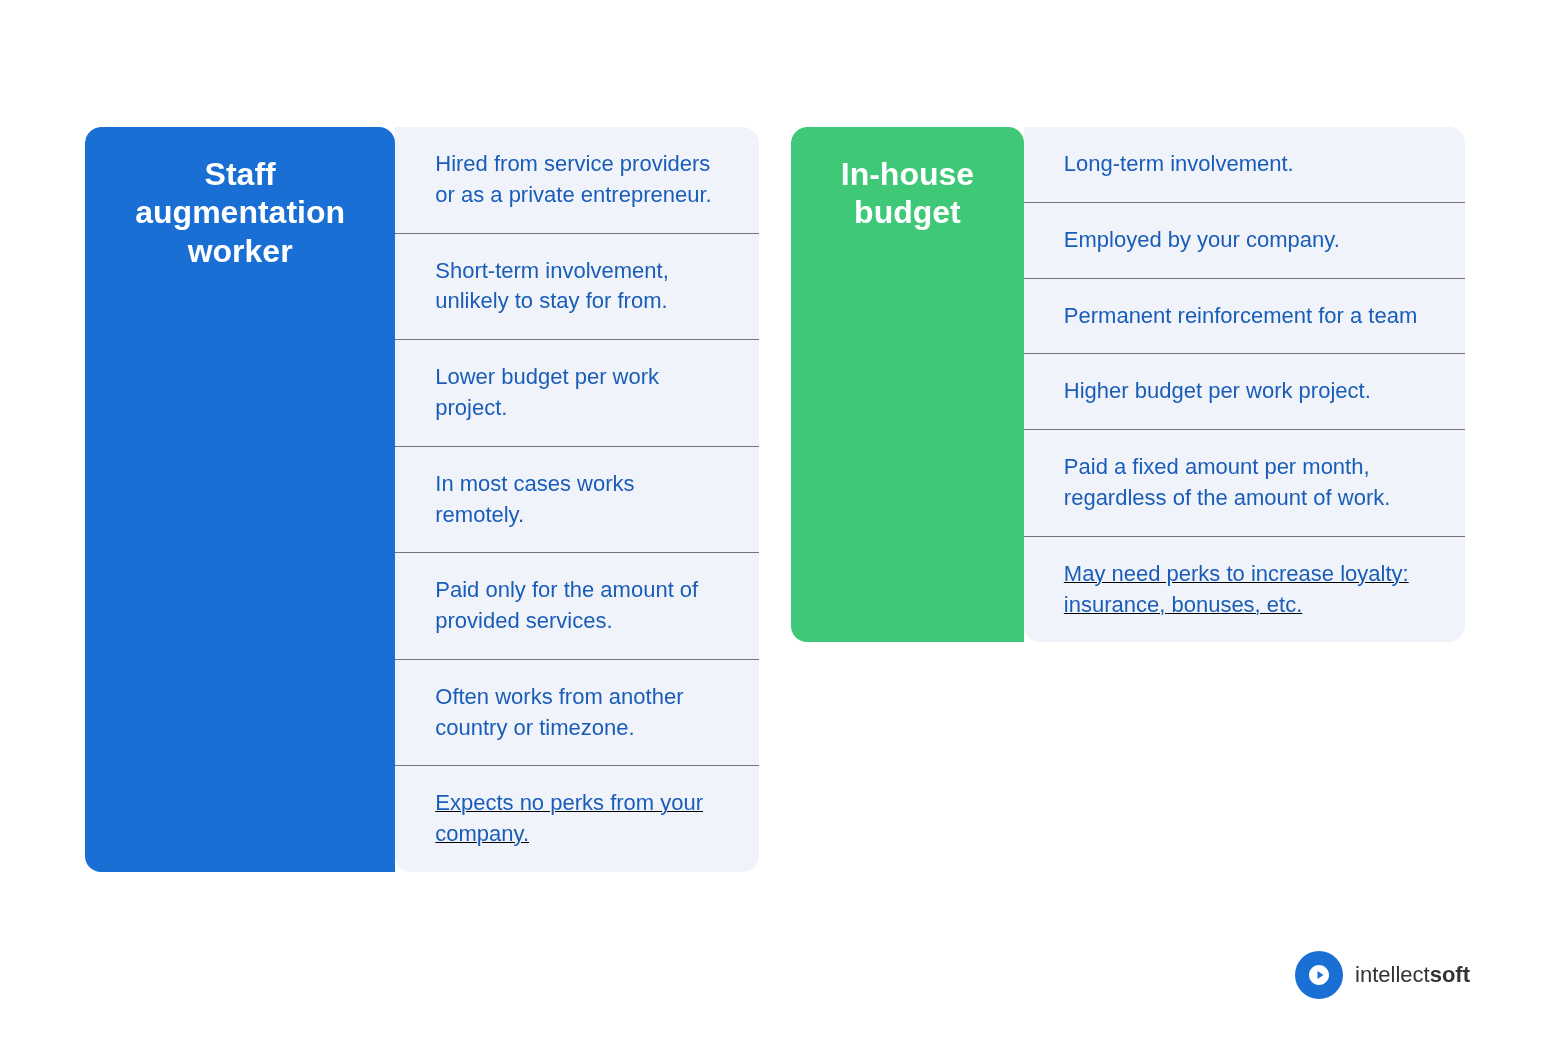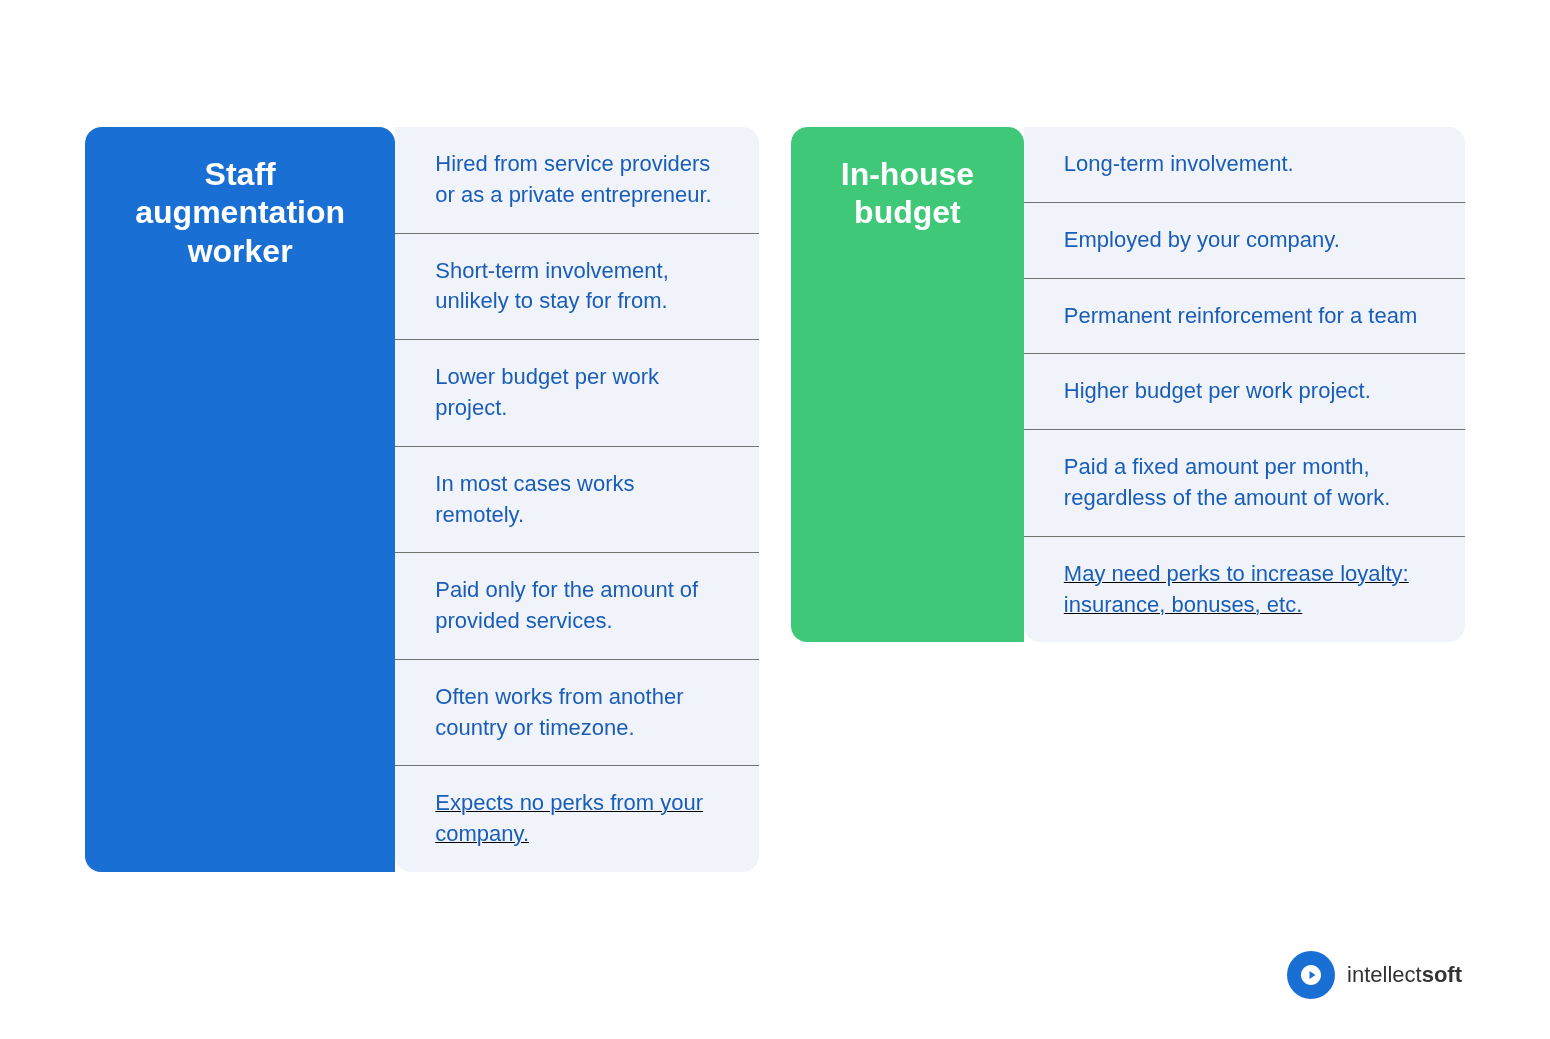--- a/index.html
+++ b/index.html
@@ -86,21 +86,21 @@
     .cell-text {
       font-size: 22px;
       color: #1a5db8;
       line-height: 1.4;
       font-weight: 400;
     }
 
     .logo-area {
       position: absolute;
       bottom: 40px;
-      right: 88px;
+      right: 80px;
       display: flex;
       align-items: center;
       gap: 12px;
     }
 
     .logo-icon {
       width: 48px;
       height: 48px;
       background-color: #1a6fd4;
       border-radius: 50%;

